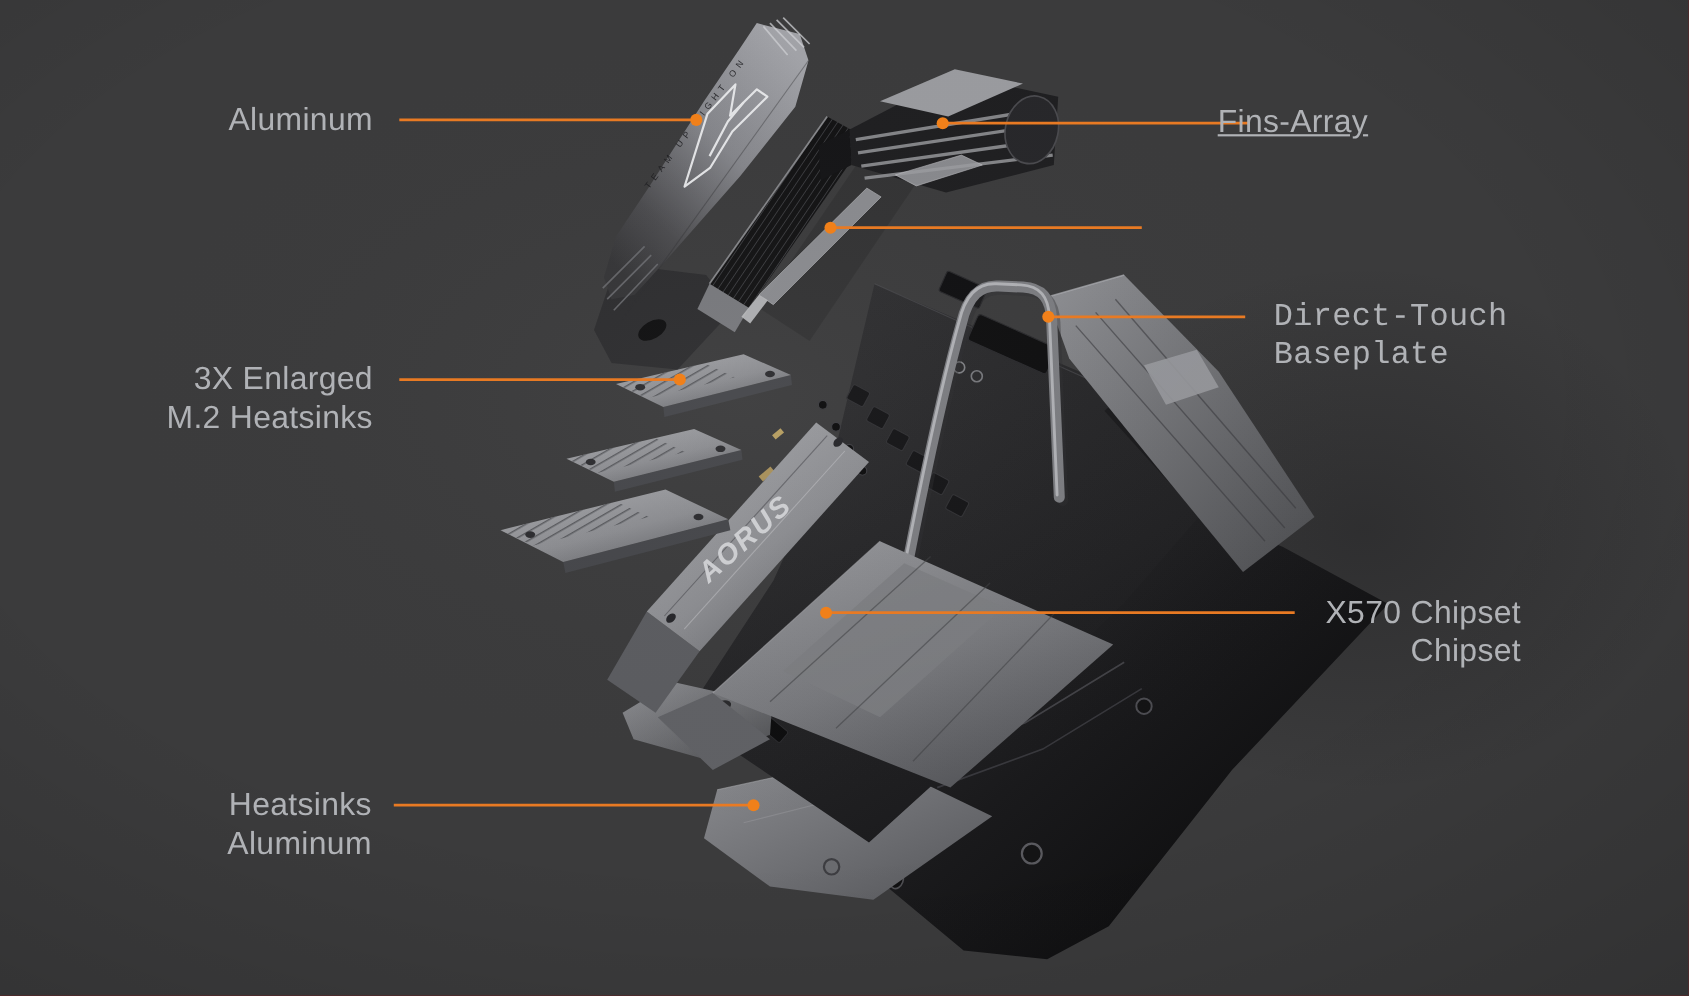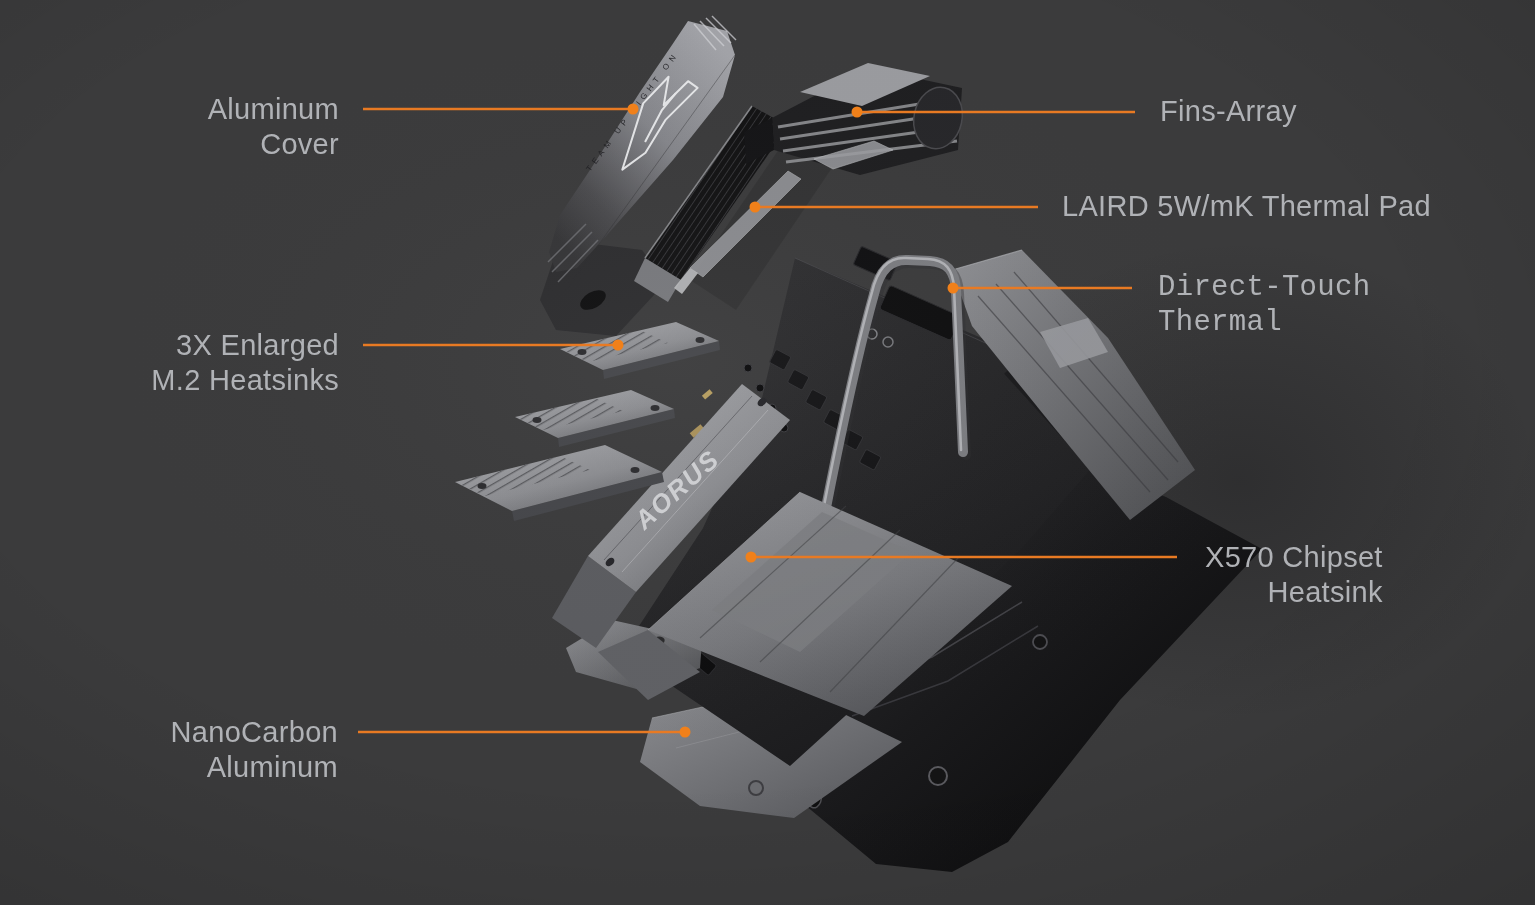--- a/index.html
+++ b/index.html
@@ -297,44 +297,40 @@
     </g>
     <g>
       <line x1="358" y1="732" x2="685" y2="732"></line>
           <circle cx="685" cy="732" r="5.5" fill="#f0801a" stroke="none"></circle>
     </g>
   </g>
 </svg>
 
 <div class="callout left" style="left:99px;top:92px;width:240px;">
   <span>Aluminum</span>
-  <span>Cover</span>
-</div>
-
-<div class="callout right" style="left:1160px;top:94px;">
+</div>
+
+<div class="callout right" style="left:1107px;top:94px;text-decoration:underline;">
   <span>Fins-Array</span>
 </div>
 
-<div class="callout right" style="left:1062px;top:189px;">
-  <span>LAIRD 5W/mK Thermal Pad</span>
-</div>
 
 <div class="callout right" style="left:1158px;top:270px;font-family:Liberation Mono, monospace;">
   <span>Direct-Touch</span>
-  <span>Thermal</span>
+  <span>Baseplate</span>
 </div>
 
 <div class="callout left" style="left:99px;top:328px;width:240px;">
   <span>3X Enlarged</span>
   <span>M.2 Heatsinks</span>
 </div>
 
 <div class="callout right" style="left:1205px;top:540px;text-align:right;">
   <span>X570 Chipset</span>
-  <span>Heatsink</span>
+  <span>Chipset</span>
 </div>
 
 <div class="callout left" style="left:98px;top:715px;width:240px;">
-  <span>NanoCarbon</span>
+  <span>Heatsinks</span>
   <span>Aluminum</span>
 </div>
 
 </div>
 
 </body></html>

